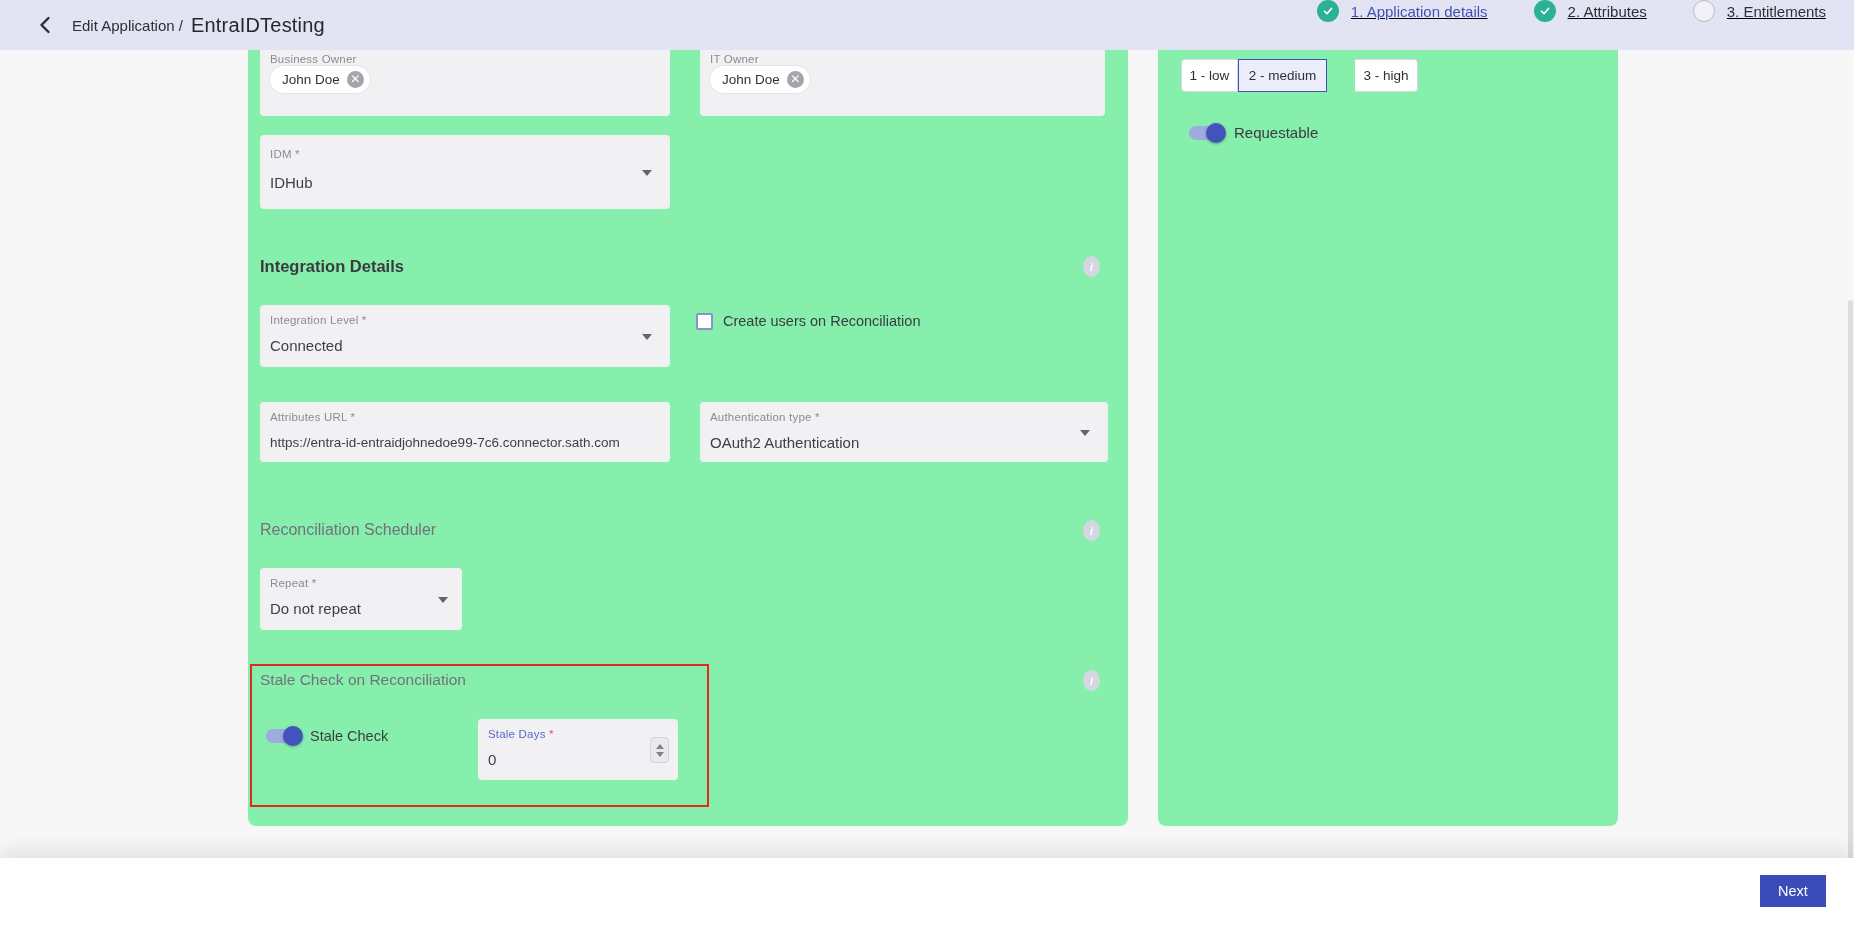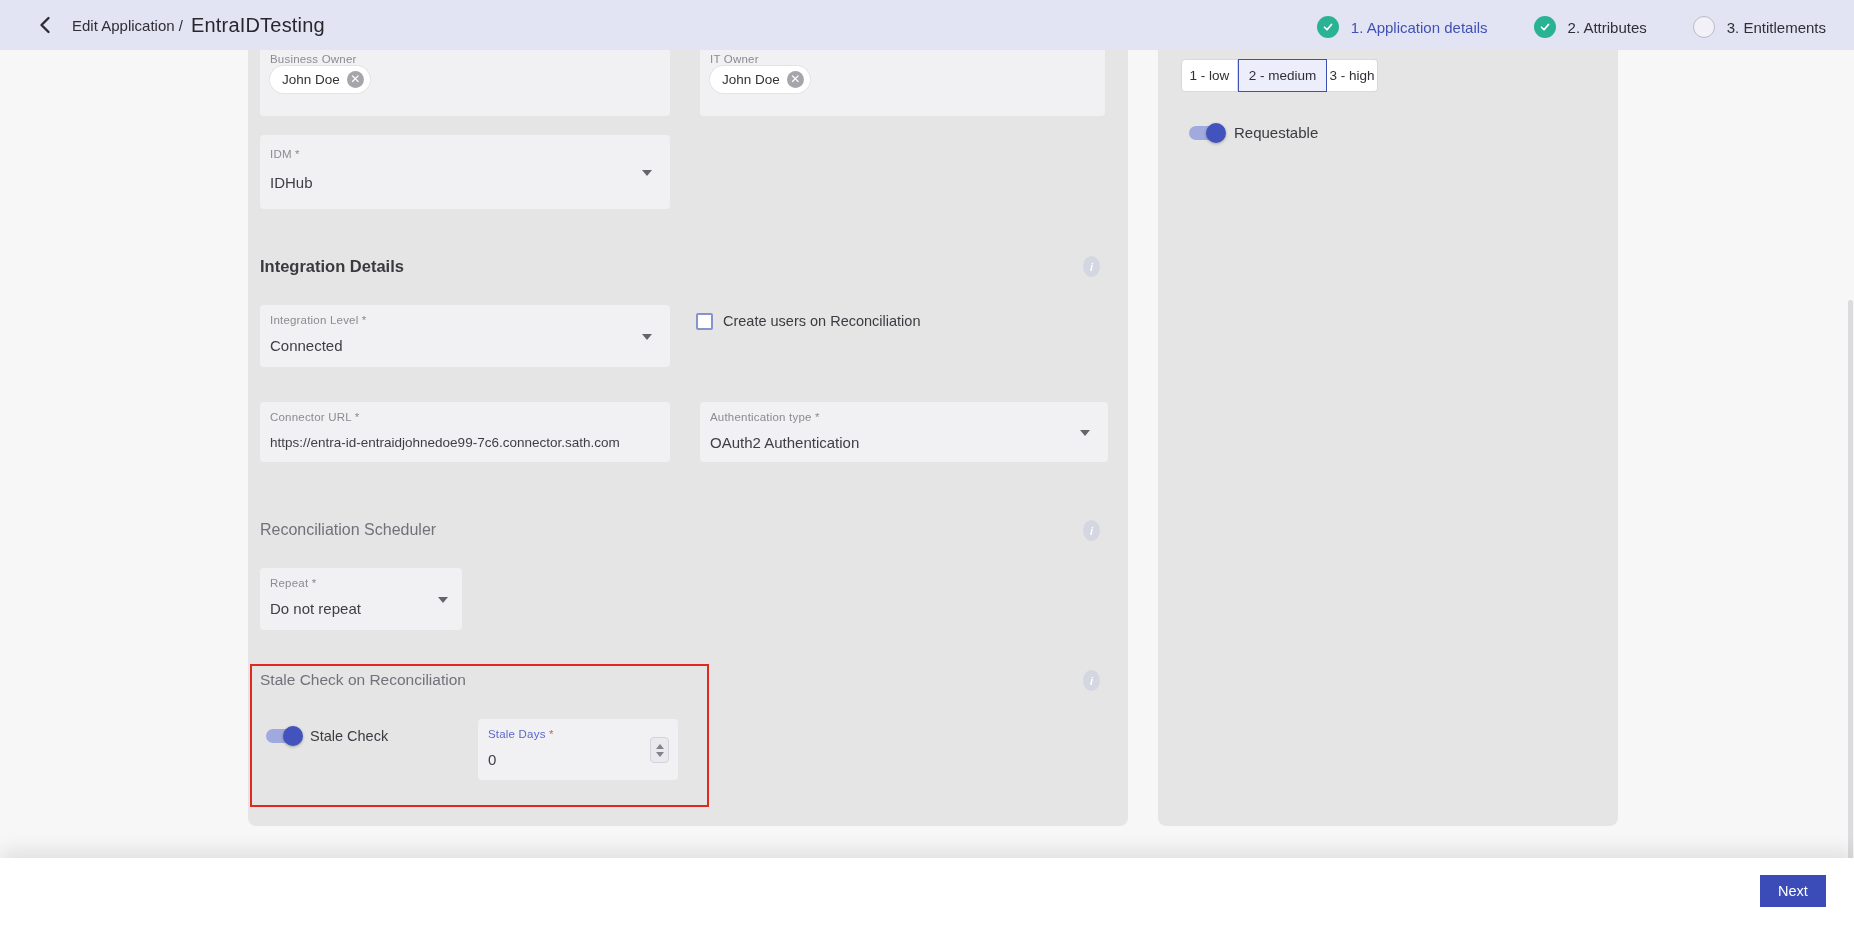--- a/index.html
+++ b/index.html
@@ -8,30 +8,30 @@
   .stage { position:absolute; inset:0; width:1854px; height:927px; }
 
   
   .topbar { position:absolute; left:0; top:0; width:1854px; height:50px;
     background:#e3e4f3; display:flex; align-items:center; z-index:30; }
   .back-btn { position:absolute; left:30px; top:10px; width:30px; height:30px;
     background:none; border:none; cursor:pointer; display:flex; align-items:center; justify-content:center; }
   .crumb { position:absolute; left:72px; top:0; height:50px; display:flex; align-items:center; gap:8px; }
   .crumb-prefix { font-size:15px; color:#2e2e34; }
   .crumb-app { font-size:20px; color:#27272c; font-weight:500; letter-spacing:.2px; }
-  .stepper { position:absolute; right:28px; top:0; height:38px; display:flex; align-items:flex-end; gap:46px; }
+  .stepper { position:absolute; right:28px; top:0; height:38px; display:flex; align-items:flex-start; gap:46px;text-decoration:underline; }
   .step { display:flex; align-items:center; gap:12px; cursor:pointer; }
   .step-circle { width:22px; height:22px; border-radius:50%; display:flex; align-items:center; justify-content:center; }
   .step-circle.done { background:#2ab294; }
   .step-circle.pending { background:#f1f1f7; border:1.5px solid #b9bcc7; }
   .step-label { font-size:15px; color:#2f2f35; }
   .step.active .step-label { color:#3f51b5; font-weight:500; }
 
   
-  .card { position:absolute; background:#e5e5e5; border-radius:0 0 8px 8px; }
+  .card { position:absolute; background:#86efac; border-radius:0 0 8px 8px; }
   .card-left  { left:248px;  top:50px; width:880px; height:776px; }
   .card-right { left:1158px; top:50px; width:460px; height:776px; }
 
   
   .fld { position:absolute; background:#f1f1f3; border-radius:4px; cursor:pointer; }
   .fld-label { position:absolute; left:10px; top:9px; font-size:11.5px; color:#8b8b91; letter-spacing:.2px; }
   .fld-value { position:absolute; left:10px; top:32px; font-size:15px; color:#3e3e44; white-space:nowrap; }
   .fld-value.small { font-size:13.5px; top:33px; }
   .caret { position:absolute; right:18px; top:50%; margin-top:-2px; width:0; height:0;
     border-left:5px solid transparent; border-right:5px solid transparent; border-top:6px solid #64646b; }
@@ -164,21 +164,21 @@
 
     <div class="fld" style="left:12px; top:255px; width:410px; height:62px;">
       <div class="fld-label">Integration Level *</div>
       <div class="fld-value">Connected</div>
       <span class="caret"></span>
     </div>
     <div class="checkbox" style="left:448px; top:263px;"></div>
     <div class="chk-label" style="left:475px; top:263px;">Create users on Reconciliation</div>
 
     <div class="fld" style="left:12px; top:352px; width:410px; height:60px;">
-      <div class="fld-label">Connector URL *</div>
+      <div class="fld-label">Attributes URL *</div>
       <div class="fld-value small">https://entra-id-entraidjohnedoe99-7c6.connector.sath.com</div>
     </div>
     <div class="fld" style="left:452px; top:352px; width:408px; height:60px;">
       <div class="fld-label">Authentication type *</div>
       <div class="fld-value">OAuth2 Authentication</div>
       <span class="caret"></span>
     </div>
 
     <div class="sec-title-gray" style="left:12px; top:471px;">Reconciliation Scheduler</div>
     <div class="info-icon" style="left:835px; top:470px;">i</div>
@@ -208,21 +208,21 @@
         <span class="tri-up"></span>
         <span class="tri-down"></span>
       </div>
     </div>
   </div>
 
   <div class="card card-right">
     <div class="risk-group">
       <button class="risk-btn" style="width:57px;">1 - low</button>
       <button class="risk-btn selected" style="width:89px;">2 - medium</button>
-      <button class="risk-btn" style="width:51px;">3 - high</button>
+      <button class="risk-btn" style="width:63px;margin-left:28px;">3 - high</button>
     </div>
     <div class="toggle" style="left:28px; top:73px;">
       <span class="track"></span>
       <span class="thumb"></span>
     </div>
     <div class="toggle-label" style="left:76px; top:74px; font-size:15px;">Requestable</div>
   </div>
 
   <div class="footer">
     <button class="next-btn">Next</button>

